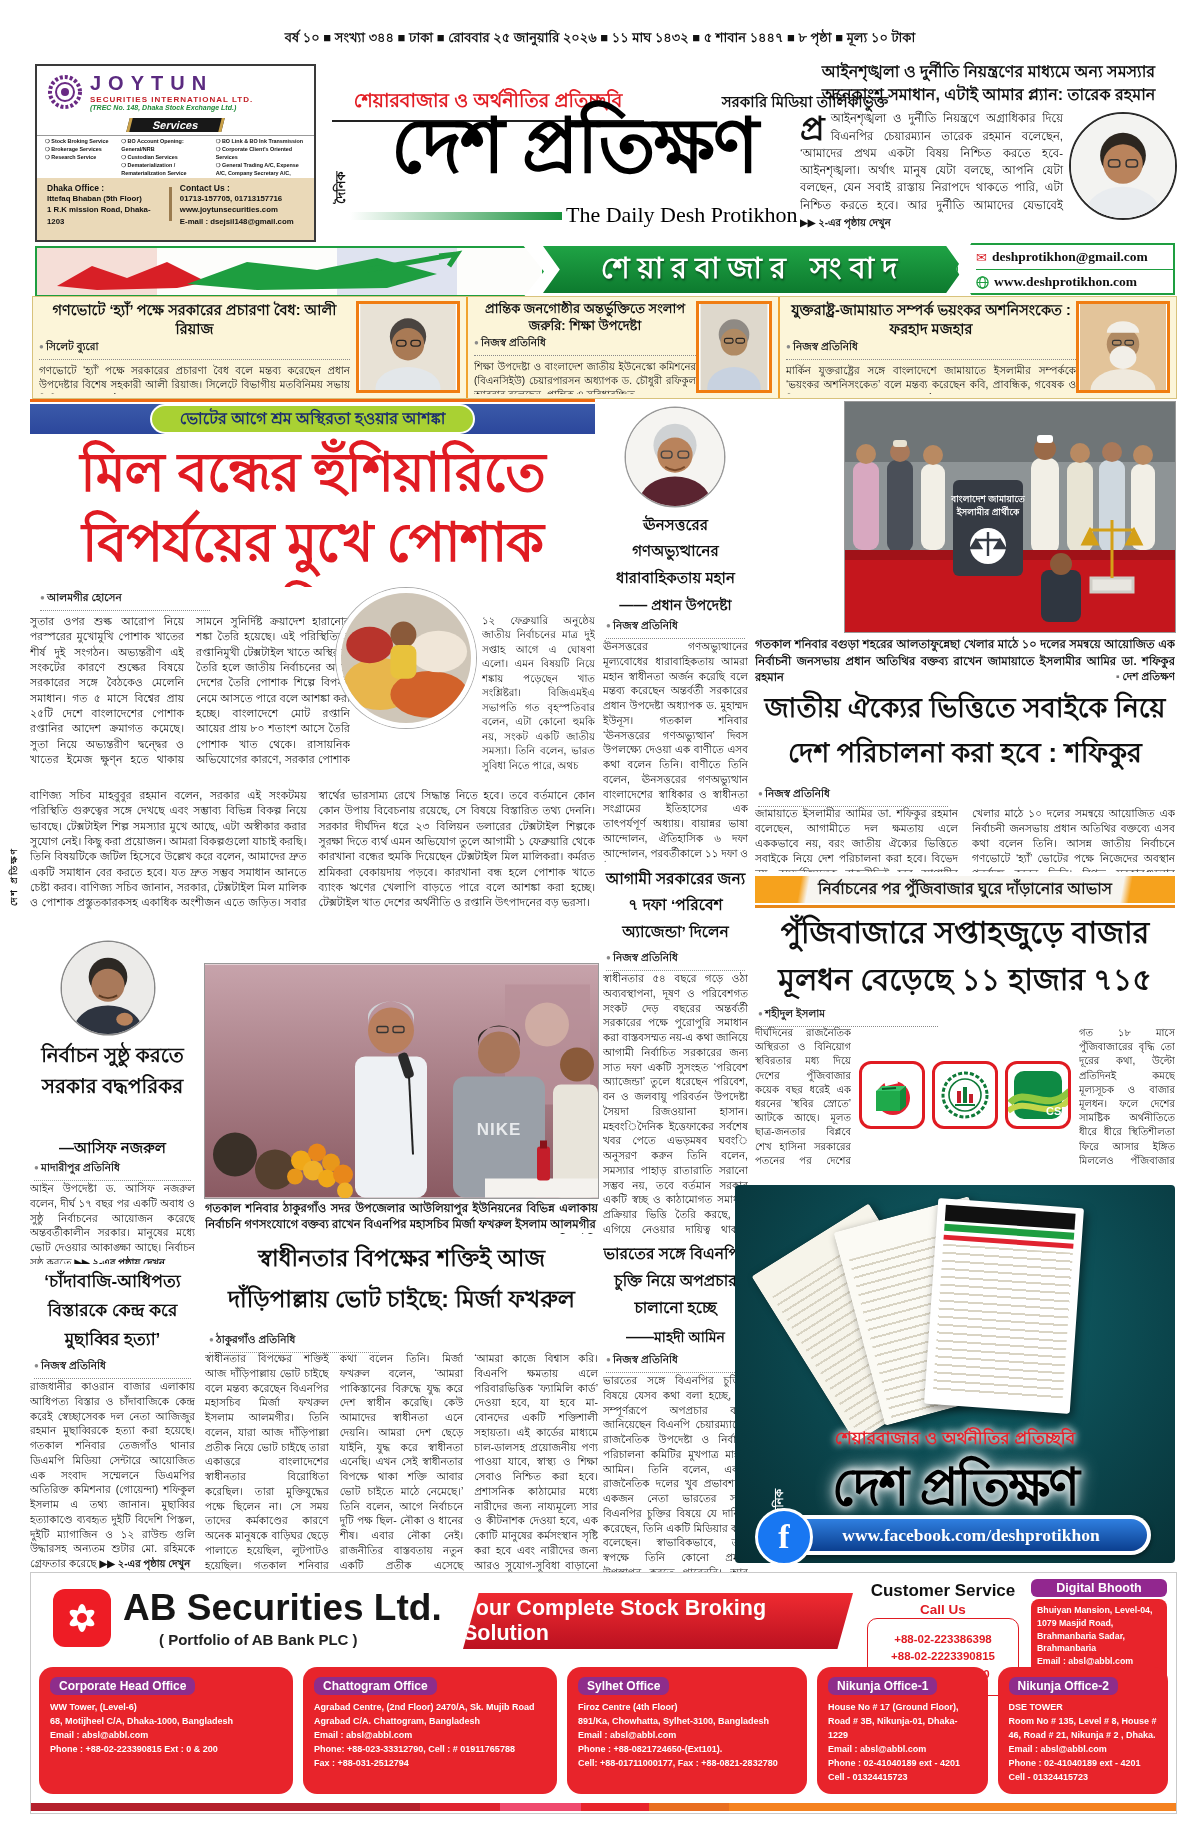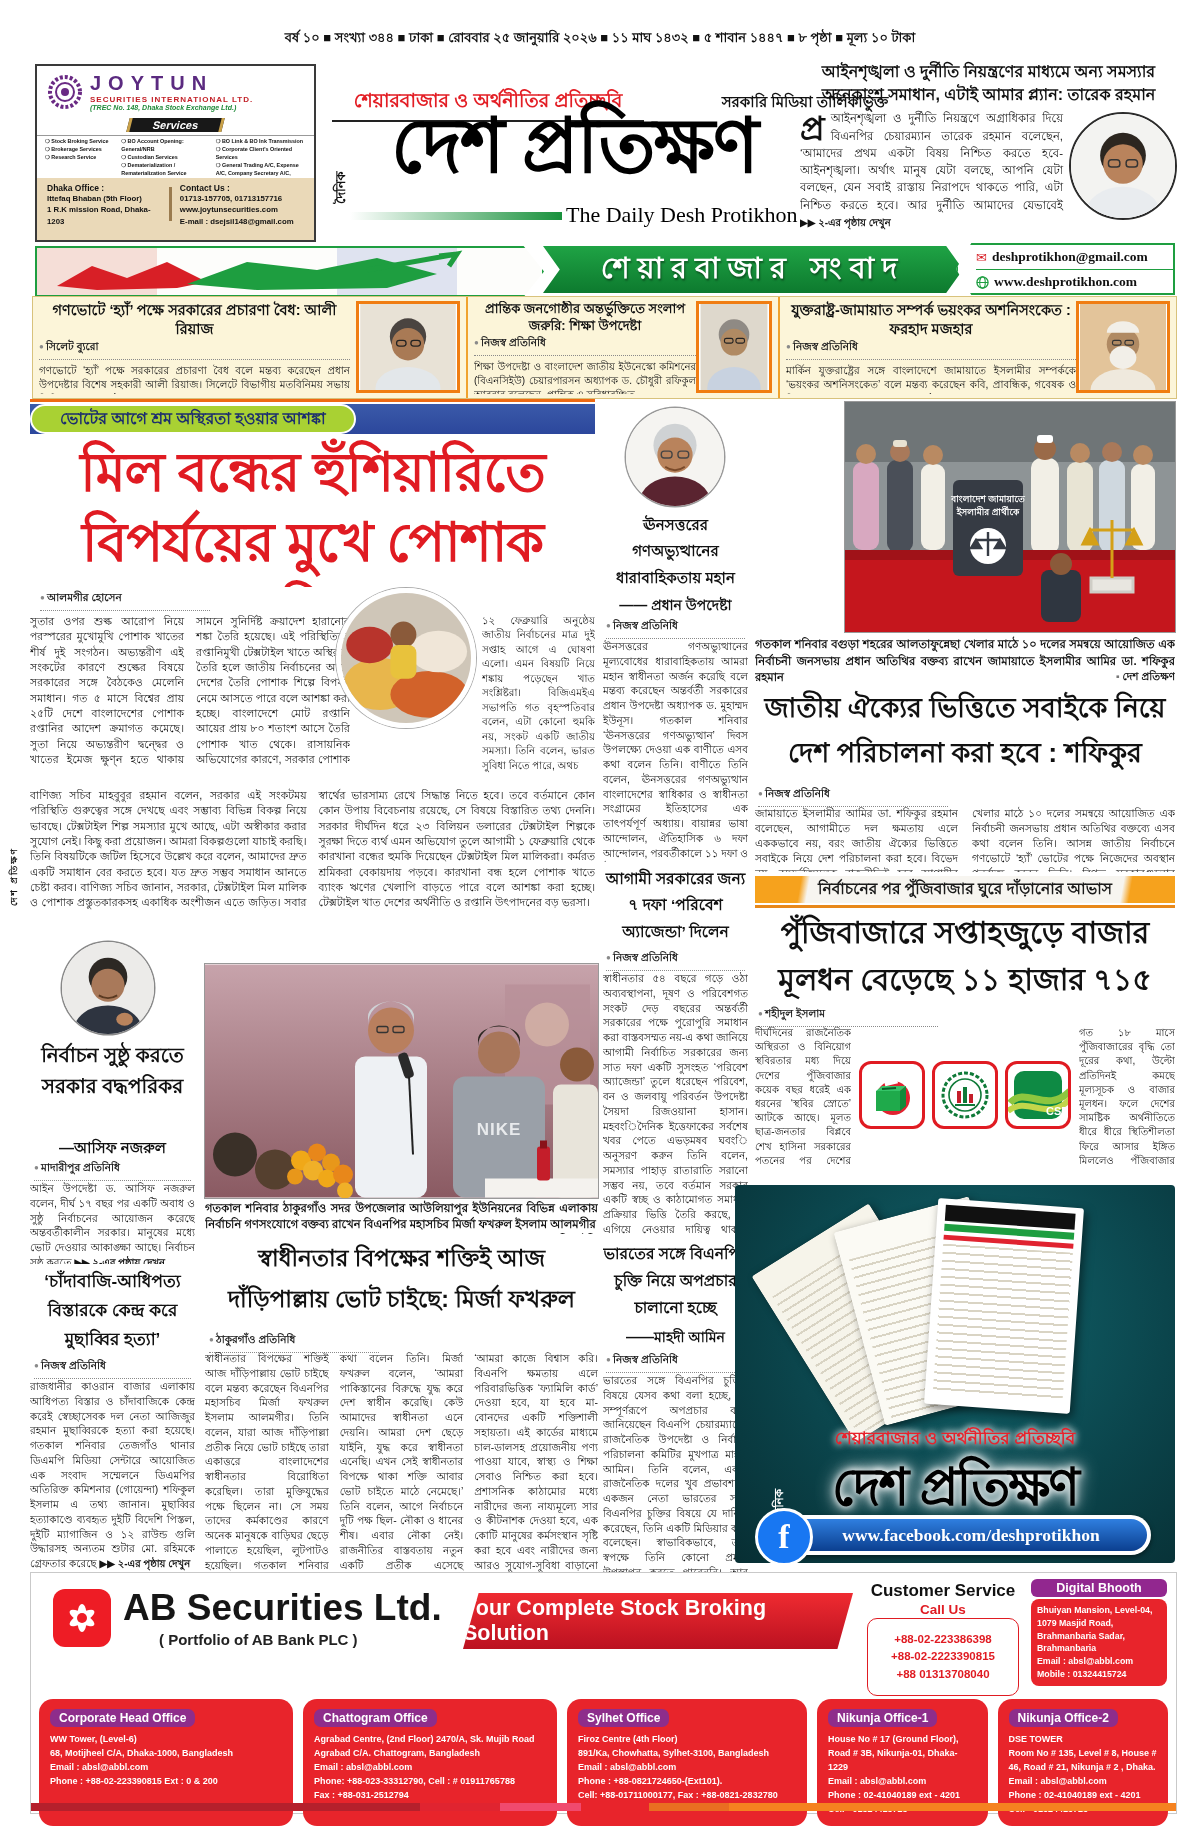--- a/index.html
+++ b/index.html
@@ -15,21 +15,21 @@
   .byline{display:block;font-size:10.5px;font-weight:700;color:#222;
           border-bottom:1px dotted #8a8a8a;padding-bottom:3px;margin-bottom:4px;}
   .byline::before{content:"● ";color:#8a8a8a;font-size:8px;vertical-align:1px;}
   .more{font-weight:800;font-size:10px;white-space:nowrap;}
   .attrib{font-weight:800;text-align:center;}
   .credit{font-weight:700;font-size:10.5px;white-space:nowrap;}
   .credit::before{content:"▪ ";color:#777;}
   .pre{white-space:pre-line;}
   .pill{display:inline-block;background:#a9d133;color:#1c2e6e;font-weight:800;
         border:2px solid #fff;border-radius:15px;padding:2px 28px;font-size:16px;line-height:1.35;}
-  .kbar{background:linear-gradient(#3b5aa9,#2c479c);display:flex;align-items:center;}
+  .kbar{background:linear-gradient(#3b5aa9,#2c479c);display:flex;align-items:center;justify-content:center;}
   .obar{background:linear-gradient(100deg,#f6a21d 0 11%,#f7f5f0 13% 87%,#f6a21d 89%);
         display:flex;align-items:center;justify-content:center;font-weight:800;font-size:15.5px;color:#1a1a1a;}
   .photoframe{border:3px solid #f07d12;background:#fff;}
   .circ{border-radius:50%;overflow:hidden;}
   svg{display:block;}
   .officebox{background:#e8242b;border-radius:14px;padding:9px 11px;color:#fff;flex-shrink:0;}
   .officehead{display:inline-block;background:#8e2d8b;border-radius:7px;color:#fff;
               font-weight:700;font-size:12px;padding:2px 9px;margin-bottom:6px;}
   .officelines{font-size:9px;font-weight:700;line-height:1.55;white-space:pre-line;}
   .spine{writing-mode:vertical-rl;transform:rotate(180deg);font-size:9px;font-weight:700;
@@ -495,21 +495,21 @@
 +88 01313708040</div>
     </div>
     <div style="position:absolute;left:1000px;top:6px;width:136px;">
       <div style="background:#92278f;border-radius:6px;color:#fff;font-size:12.5px;font-weight:800;text-align:center;padding:2px 0;">Digital Bhooth</div>
       <div class="pre" style="background:#e8242b;border-radius:8px;margin-top:2px;padding:5px 6px;color:#fff;font-size:8.8px;font-weight:700;line-height:1.45;">Bhuiyan Mansion, Level-04,
 1079 Masjid Road, Brahmanbaria Sadar,
 Brahmanbaria
 Email : absl@abbl.com
 Mobile : 01324415724</div>
     </div>
-    <div style="position:absolute;left:8px;top:94px;right:8px;display:flex;gap:10px;margin-top:32px;">
+    <div style="position:absolute;left:8px;top:94px;right:8px;display:flex;gap:10px;">
       <div class="officebox" style="width:232px;">
         <span class="officehead">Corporate Head Office</span>
         <div class="officelines">WW Tower, (Level-6)
 68, Motijheel C/A, Dhaka-1000, Bangladesh
 Email : absl@abbl.com
 Phone : +88-02-223390815 Ext : 0 &amp; 200</div>
       </div>
       <div class="officebox" style="width:232px;">
         <span class="officehead">Chattogram Office</span>
         <div class="officelines">Agrabad Centre, (2nd Floor) 2470/A, Sk. Mujib Road

